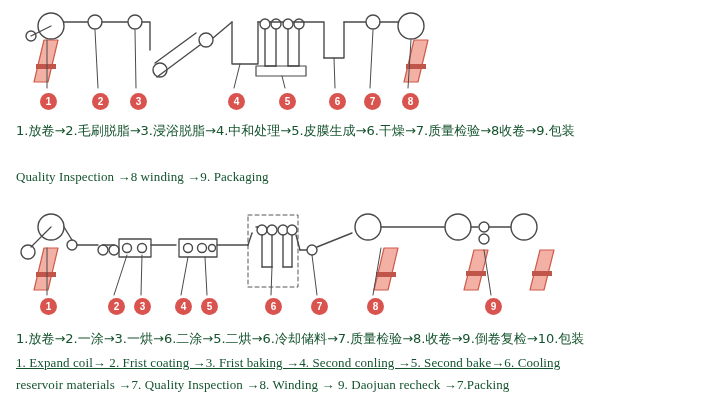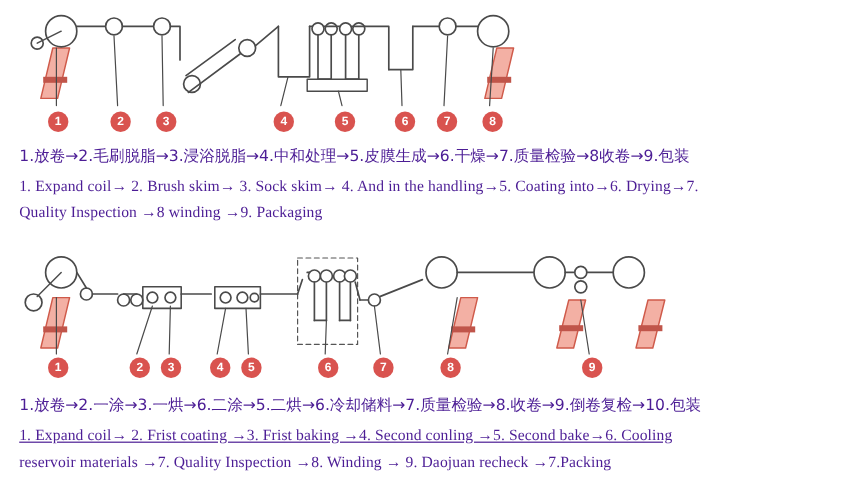--- a/index.html
+++ b/index.html
@@ -20,21 +20,21 @@
     color:#ffffff;
     font-family:"Liberation Sans", sans-serif;
     font-size:10px;line-height:17px;
     text-align:center;
     font-weight:bold;
   }
   .caption{
     position:absolute;
     font-size:13.5px;
     line-height:21px;
-    color:#4c1d95;
+    color:#14532d;
     white-space:nowrap;
     text-align:center;
   }
   .caption.en{
     font-family:"Liberation Serif", serif;
     font-size:13px;
     letter-spacing:0.1px;
   }
   .caption.zh{
     font-family:"DejaVu Sans", sans-serif;
@@ -111,21 +111,20 @@
   <div class="badge" style="left:40px;top:93px;">1</div>
   <div class="badge" style="left:92px;top:93px;">2</div>
   <div class="badge" style="left:130px;top:93px;">3</div>
   <div class="badge" style="left:228px;top:93px;">4</div>
   <div class="badge" style="left:279px;top:93px;">5</div>
   <div class="badge" style="left:329px;top:93px;">6</div>
   <div class="badge" style="left:364px;top:93px;">7</div>
   <div class="badge" style="left:402px;top:93px;">8</div>
 
   <div class="caption zh" style="left:16px;top:120px;">1.放卷→2.毛刷脱脂→3.浸浴脱脂→4.中和处理→5.皮膜生成→6.干燥→7.质量检验→8收卷→9.包装</div>
-  <div class="caption en" style="left:16px;top:144px;">1. Expand coil→ 2. Brush skim→ 3. Sock skim→ 4. And in the handling→5. Coating into→6. Drying→7.</div>
   <div class="caption en" style="left:16px;top:166px;">Quality Inspection →8 winding →9. Packaging</div>
 
   <svg class="diagram" width="720" height="120" viewBox="0 0 720 120" style="top:205px;left:0;">
     <g fill="none" stroke="#4a4a4a" stroke-width="1.4" stroke-linejoin="round" stroke-linecap="round">
 
       <polygon points="48,85 34,85 44,43 58,43" fill="#f3b0a4" stroke="#cf5a4a" stroke-width="1.2"></polygon>
       <rect x="36" y="67" width="20" height="5" fill="#c0554a" stroke="none"></rect>
       <circle cx="51" cy="22" r="13" stroke="#4a4a4a" stroke-width="1.4" fill="#fff"></circle>
       <circle cx="28" cy="47" r="7" stroke="#4a4a4a" stroke-width="1.4" fill="#fff"></circle>
       <line x1="31" y1="42" x2="51" y2="22" stroke="#4a4a4a" stroke-width="1.2"></line>

